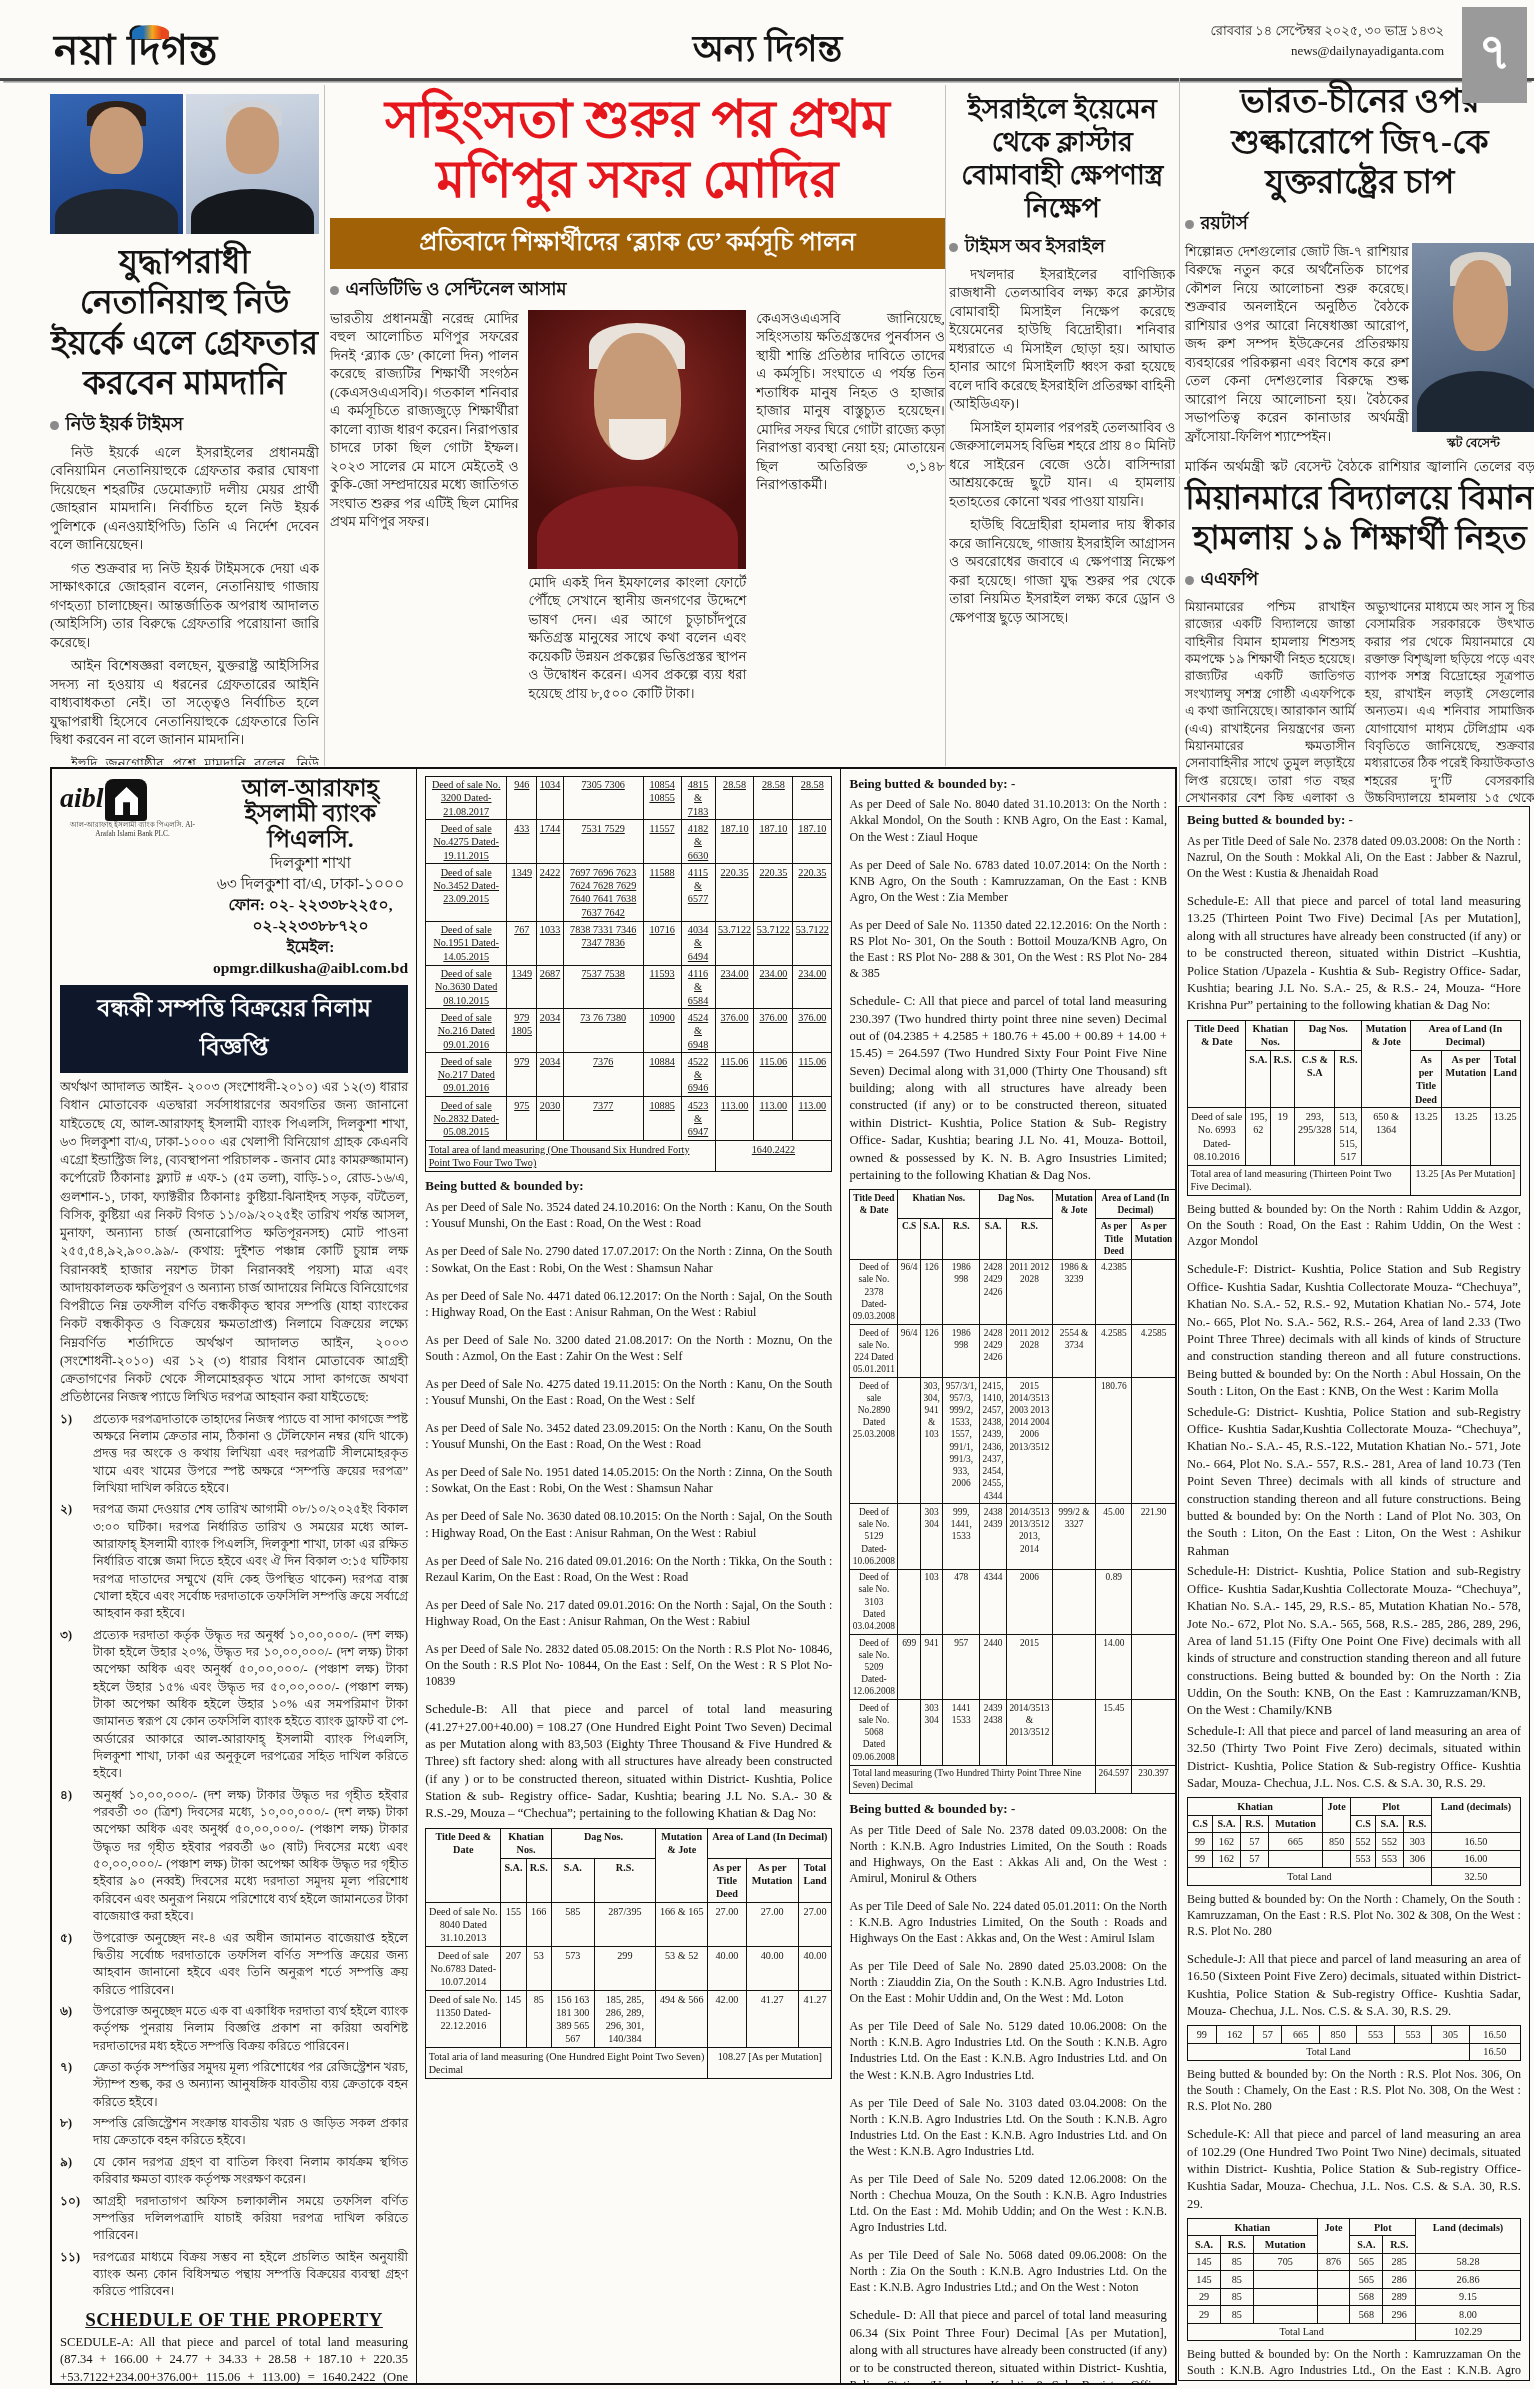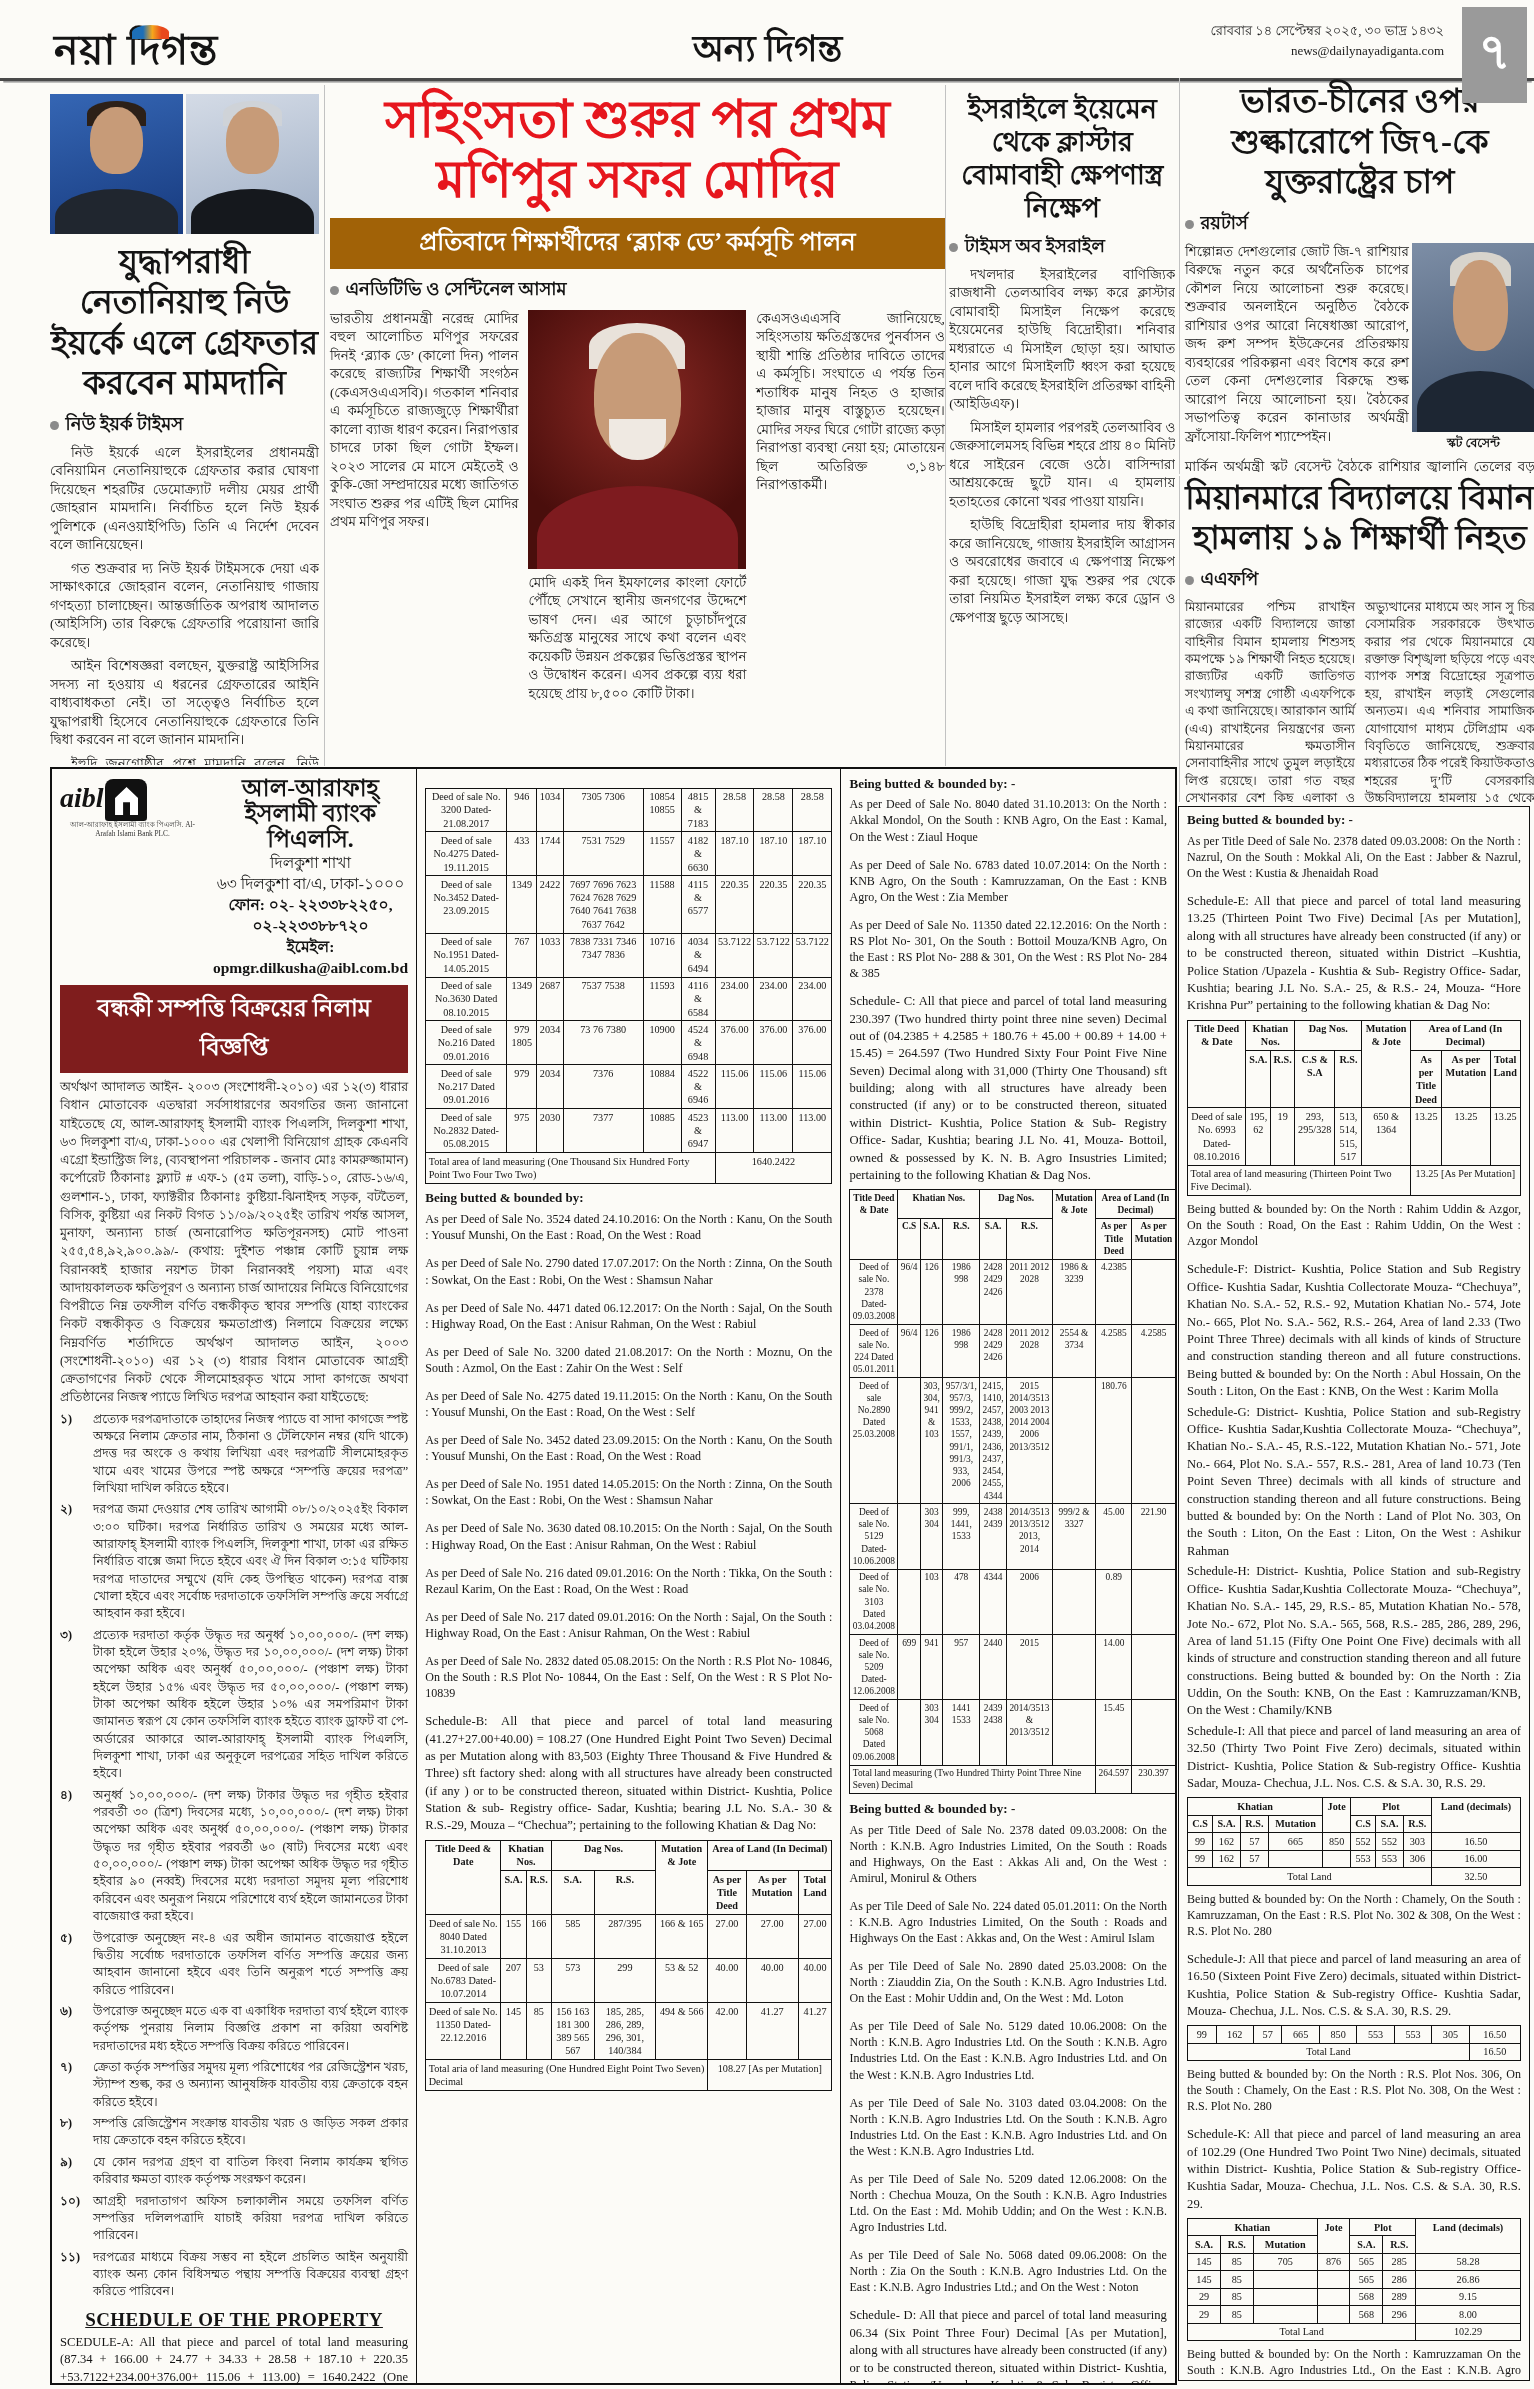--- a/index.html
+++ b/index.html
@@ -54,21 +54,21 @@
   .bank-head{display:flex;align-items:flex-start;gap:8.1px;}
   .aibl-mark{width:42px;height:42px;background:#111;border-radius:8.1px 8.1px 3.3px 3.3px;position:relative;flex:0 0 auto;margin-top:3.3px;}
   .aibl-mark:before{content:"";position:absolute;left:9.8px;top:8.1px;width:23px;height:28px;background:#fff;
                     clip-path:polygon(0 100%,0 40%,50% 0,100% 40%,100% 100%,65% 100%,65% 55%,35% 55%,35% 100%);}
   .aibl-text{font-size:28px;font-weight:bold;font-style:italic;line-height:1;}
   .aibl-sub{font-size:7.3px;line-height:1.2;color:#333;}
   .bank-id{flex:1;text-align:center;}
   .bank-name{font-size:23.6px;font-weight:bold;line-height:1.1;}
   .bank-line{font-size:15.5px;line-height:1.35;}
   .bank-line.b{font-weight:bold;}
-  .notice-bar{background:#7f1d1d;color:#fff;font-size:23.6px;font-weight:bold;text-align:center;padding:4.9px 1.6px;margin:6.5px 0 4.9px 0;}
+  .notice-bar{background:#0f172a;color:#fff;font-size:23.6px;font-weight:bold;text-align:center;padding:4.9px 1.6px;margin:6.5px 0 4.9px 0;}
   .bn-just{font-size:12.6px;text-align:justify;line-height:1.45;}
   .cond{display:flex;margin-top:4.1px;font-size:12.2px;line-height:1.42;}
   .cond .num{width:33px;flex:0 0 auto;font-weight:bold;}
   .cond .ct{flex:1;text-align:justify;}
   .sched-head{text-align:center;font-weight:bold;font-size:19px;text-decoration:underline;margin:8.1px 0 3.3px 0;letter-spacing:0.4px;}
   .legal{font-size:12.6px;text-align:justify;line-height:1.38;margin-top:3.3px;}
   .sched-table{width:100%;border-collapse:collapse;font-size:10.2px;line-height:1.3;text-align:center;margin-top:4.9px;}
   .sched-table th,.sched-table td{border:1.2px solid #111;padding:1.6px 2.4px;vertical-align:top;}
   .sched-table th{font-weight:bold;}
   .tl{text-align:left;}
@@ -267,21 +267,21 @@
             <span class="num">১১)</span>
             <span class="ct">দরপত্রের মাধ্যমে বিক্রয় সম্ভব না হইলে প্রচলিত আইন অনুযায়ী ব্যাংক অন্য কোন বিধিসম্মত পন্থায় সম্পত্তি বিক্রয়ের ব্যবস্থা গ্রহণ করিতে পারিবেন।</span>
           </div>
         </div>
       <div class="sched-head">SCHEDULE OF THE PROPERTY</div>
       <div class="legal">SCEDULE-A: All that piece and parcel of total land measuring (87.34 + 166.00 + 24.77 + 34.33 + 28.58 + 187.10 + 220.35 +53.7122+234.00+376.00+ 115.06 + 113.00) = 1640.2422 (One Thousand six hundred &amp; forty point two four two two) Decimal along with all structures have already been constructed (if any) or to be constructed thereon, situated within District - Kushtia, Police Station &amp; sub- Registry office - Bheramara; bearing J.L No. R.S.-42, Mouza-Bahirchore Paschim; pertaining to the following Khatian &amp; Dag No:</div>
 
     </div>
 
     <div class="adcol c2">
-      <table class="sched-table" style="margin-top:12px;">
+      <table class="sched-table" style="margin-top:0;text-decoration:underline;">
         <tbody>
 
             <tr>
               <td>Deed of sale No. 3200 Dated- 21.08.2017</td>
               <td>946</td>
               <td>1034</td>
               <td>7305 7306</td>
               <td>10854 10855</td>
               <td>4815 &amp; 7183</td>
               <td>28.58</td>

